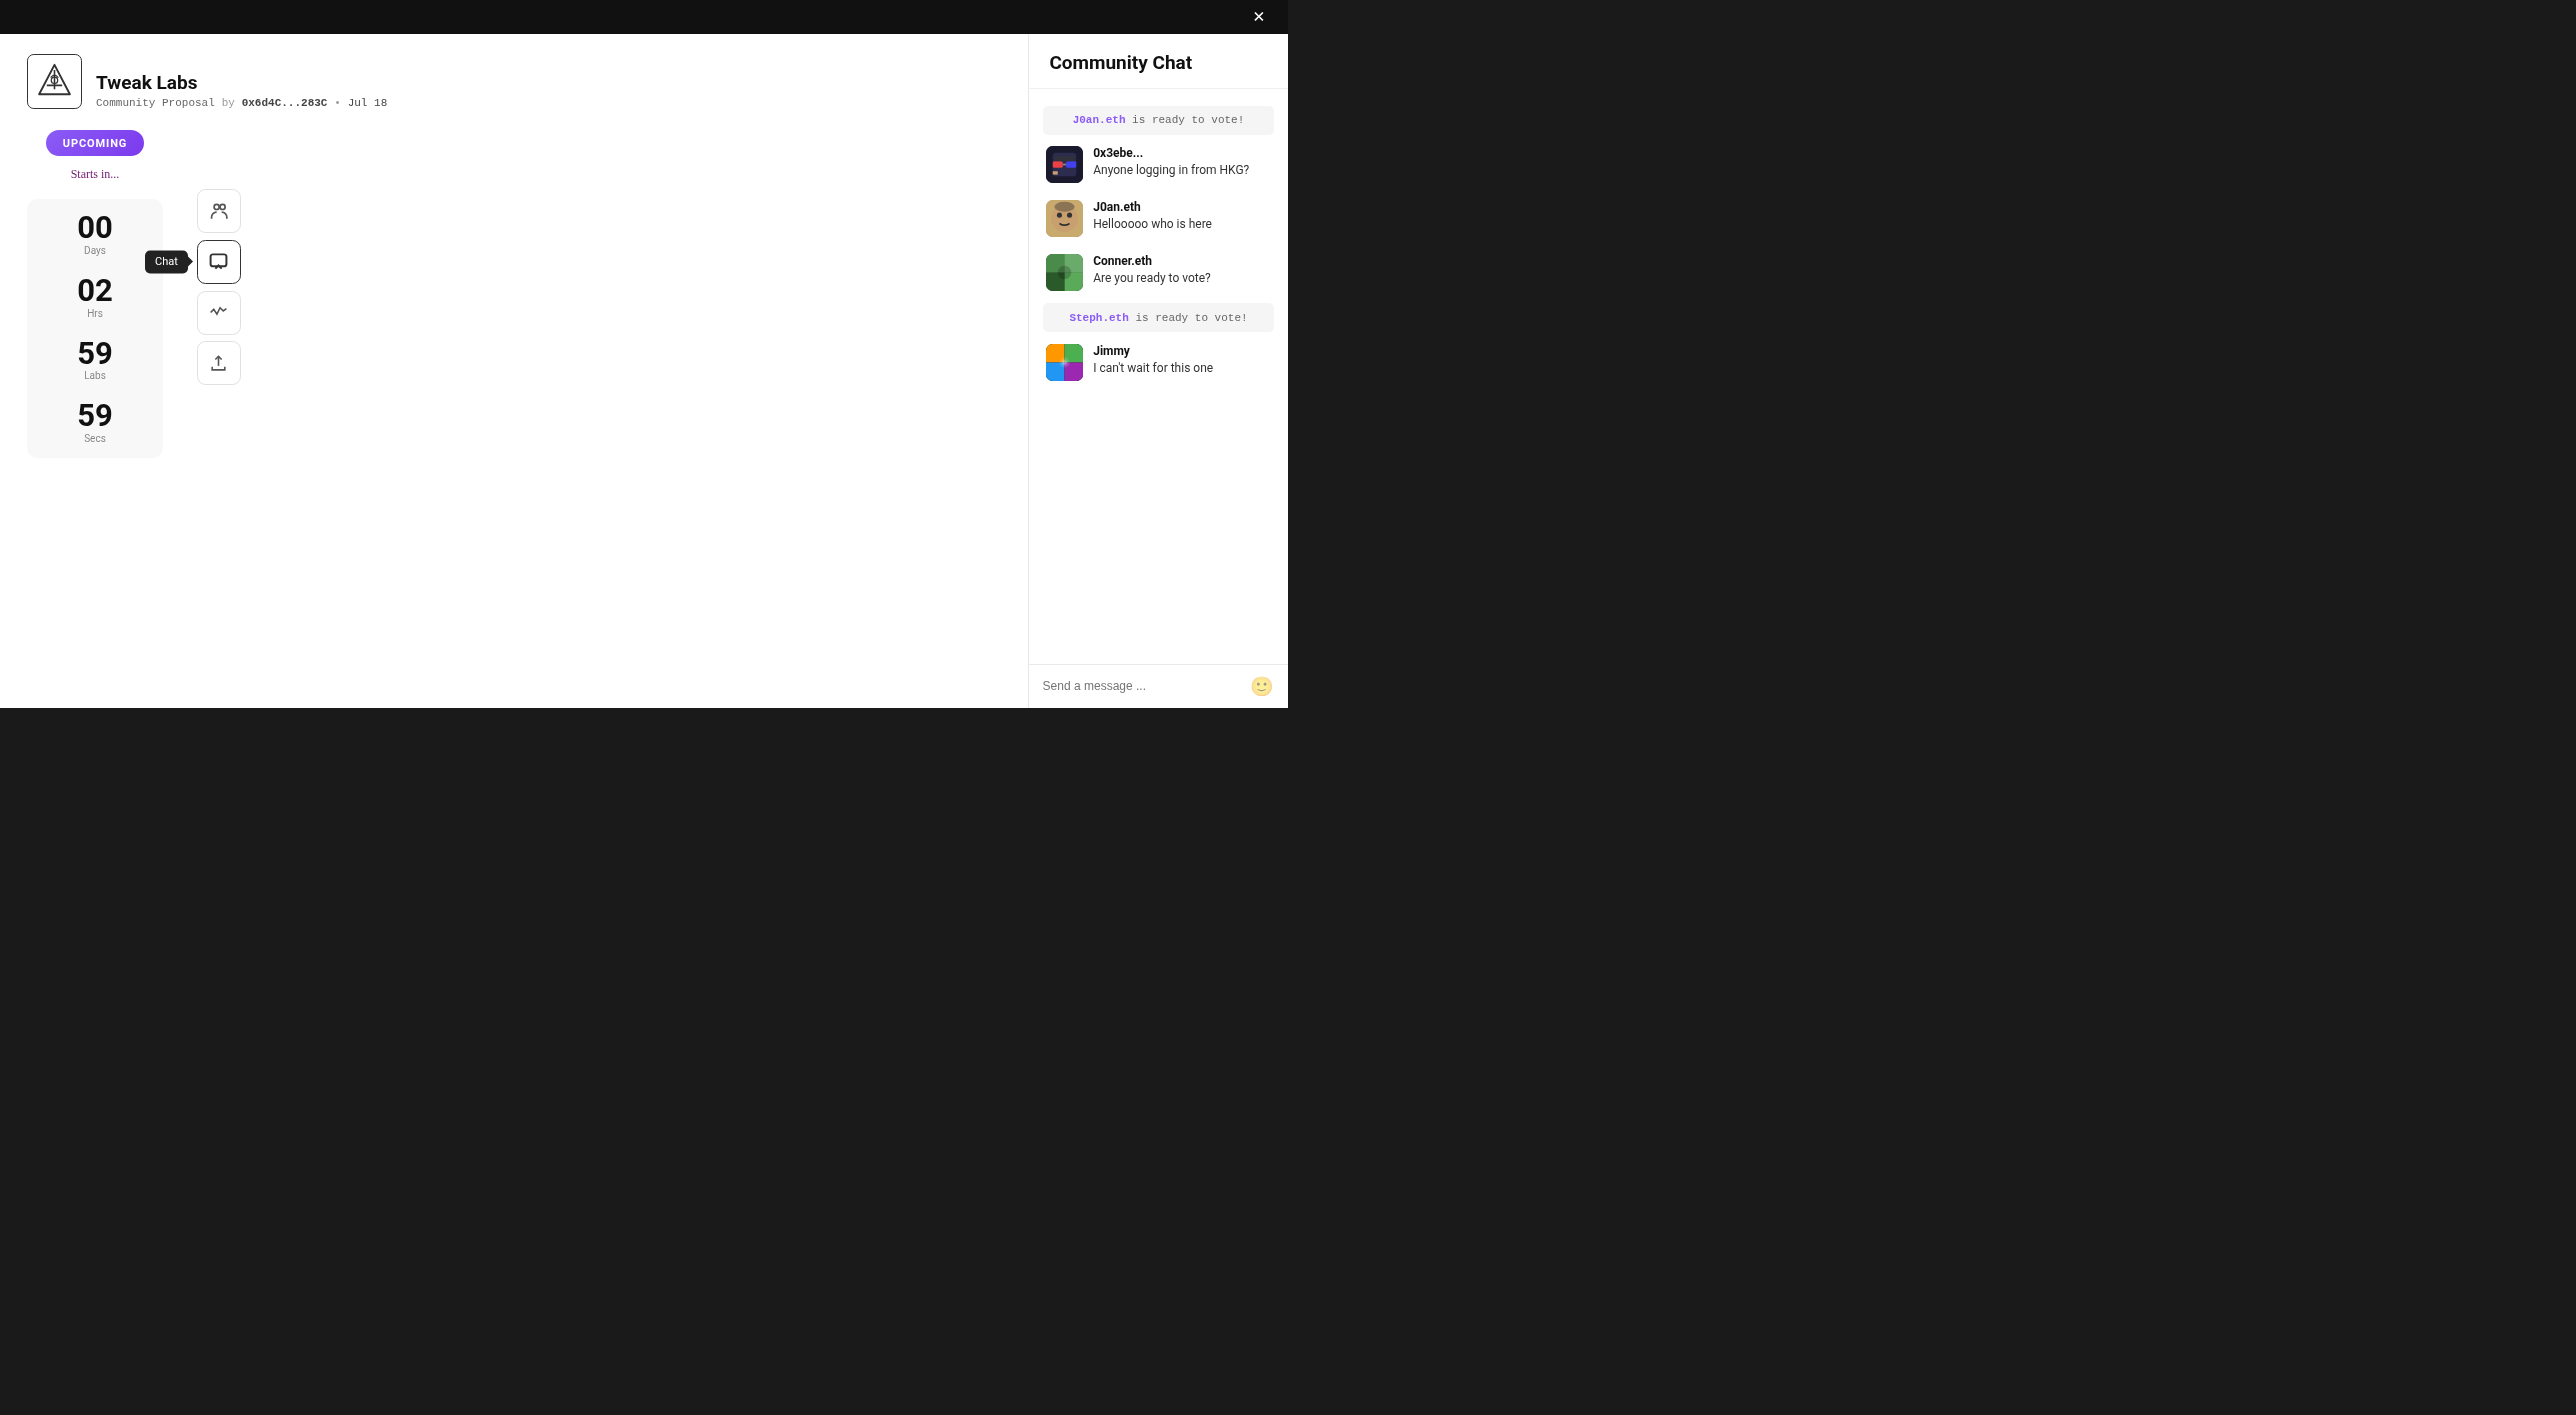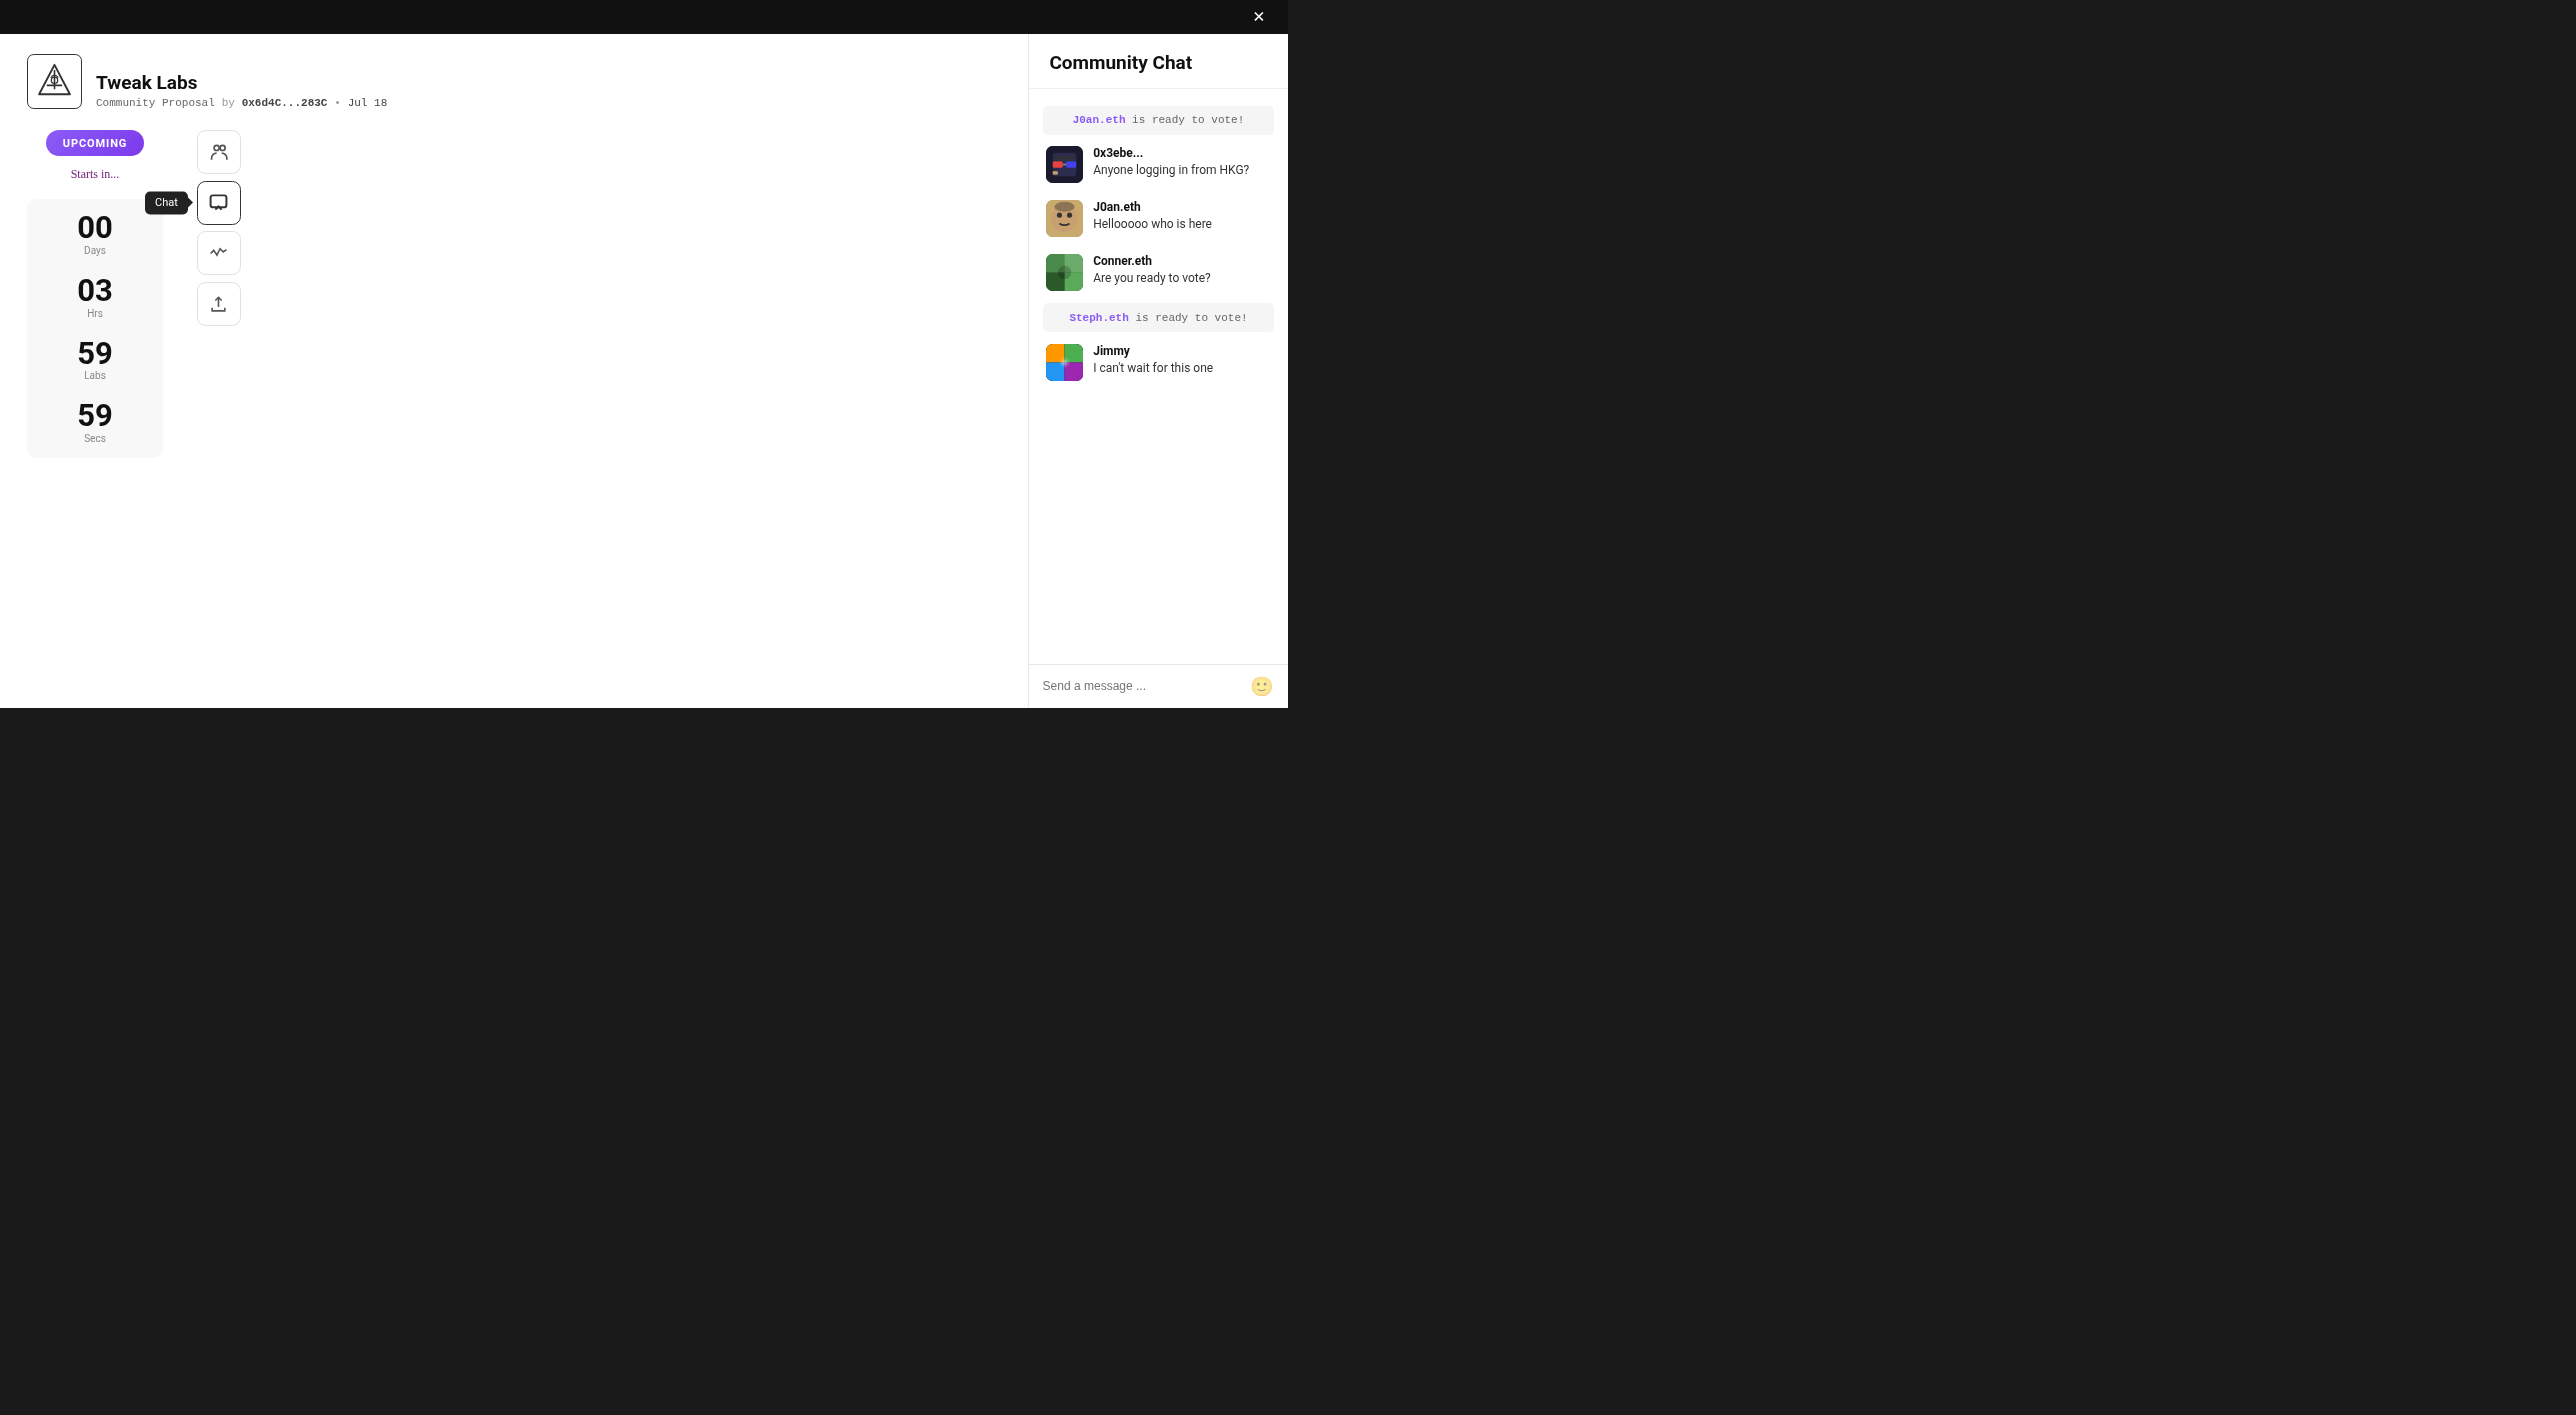--- a/index.html
+++ b/index.html
@@ -407,35 +407,35 @@
 
       <div class="countdown-section">
         <div class="upcoming-badge">UPCOMING</div>
         <div class="starts-in-label">Starts in...</div>
         <div class="countdown-grid">
           <div class="countdown-item">
             <span class="countdown-number">00</span>
             <span class="countdown-label">Days</span>
           </div>
           <div class="countdown-item">
-            <span class="countdown-number">03</span>
+            <span class="countdown-number">02</span>
             <span class="countdown-label">Hrs</span>
           </div>
           <div class="countdown-item">
             <span class="countdown-number">59</span>
             <span class="countdown-label">Labs</span>
           </div>
           <div class="countdown-item">
             <span class="countdown-number">59</span>
             <span class="countdown-label">Secs</span>
           </div>
         </div>
       </div>
 
-      <div style="display:flex; gap: 6.8px; align-items: flex-start;">
+      <div style="display:flex; gap: 6.8px; align-items: center;">
 
         <div class="proposal-image">
           <div class="concert-bg">
 
             <svg style="position:absolute;top:0;left:0;width:100%;height:100%;opacity:0.3;" viewBox="0 0 450 370">
               <line x1="225" y1="0" x2="80" y2="180" stroke="#4a6fa5" stroke-width="1"></line>
               <line x1="225" y1="0" x2="370" y2="180" stroke="#4a6fa5" stroke-width="1"></line>
               <line x1="80" y1="0" x2="200" y2="180" stroke="#2a4a75" stroke-width="1"></line>
               <line x1="370" y1="0" x2="250" y2="180" stroke="#2a4a75" stroke-width="1"></line>
               <line x1="0" y1="60" x2="450" y2="60" stroke="#2a4a75" stroke-width="0.5"></line>

